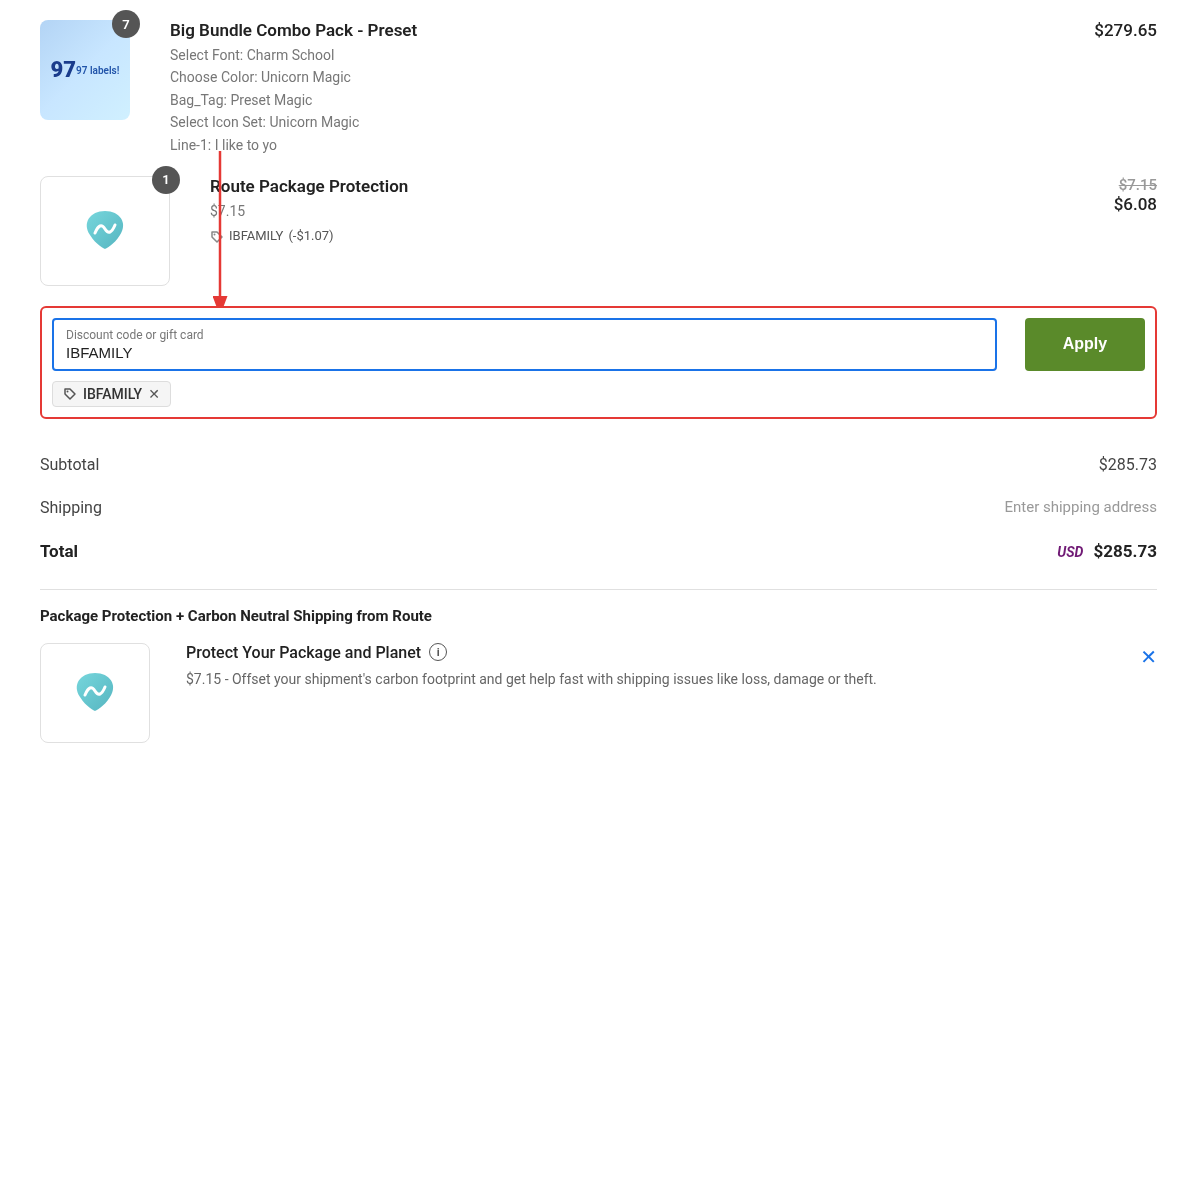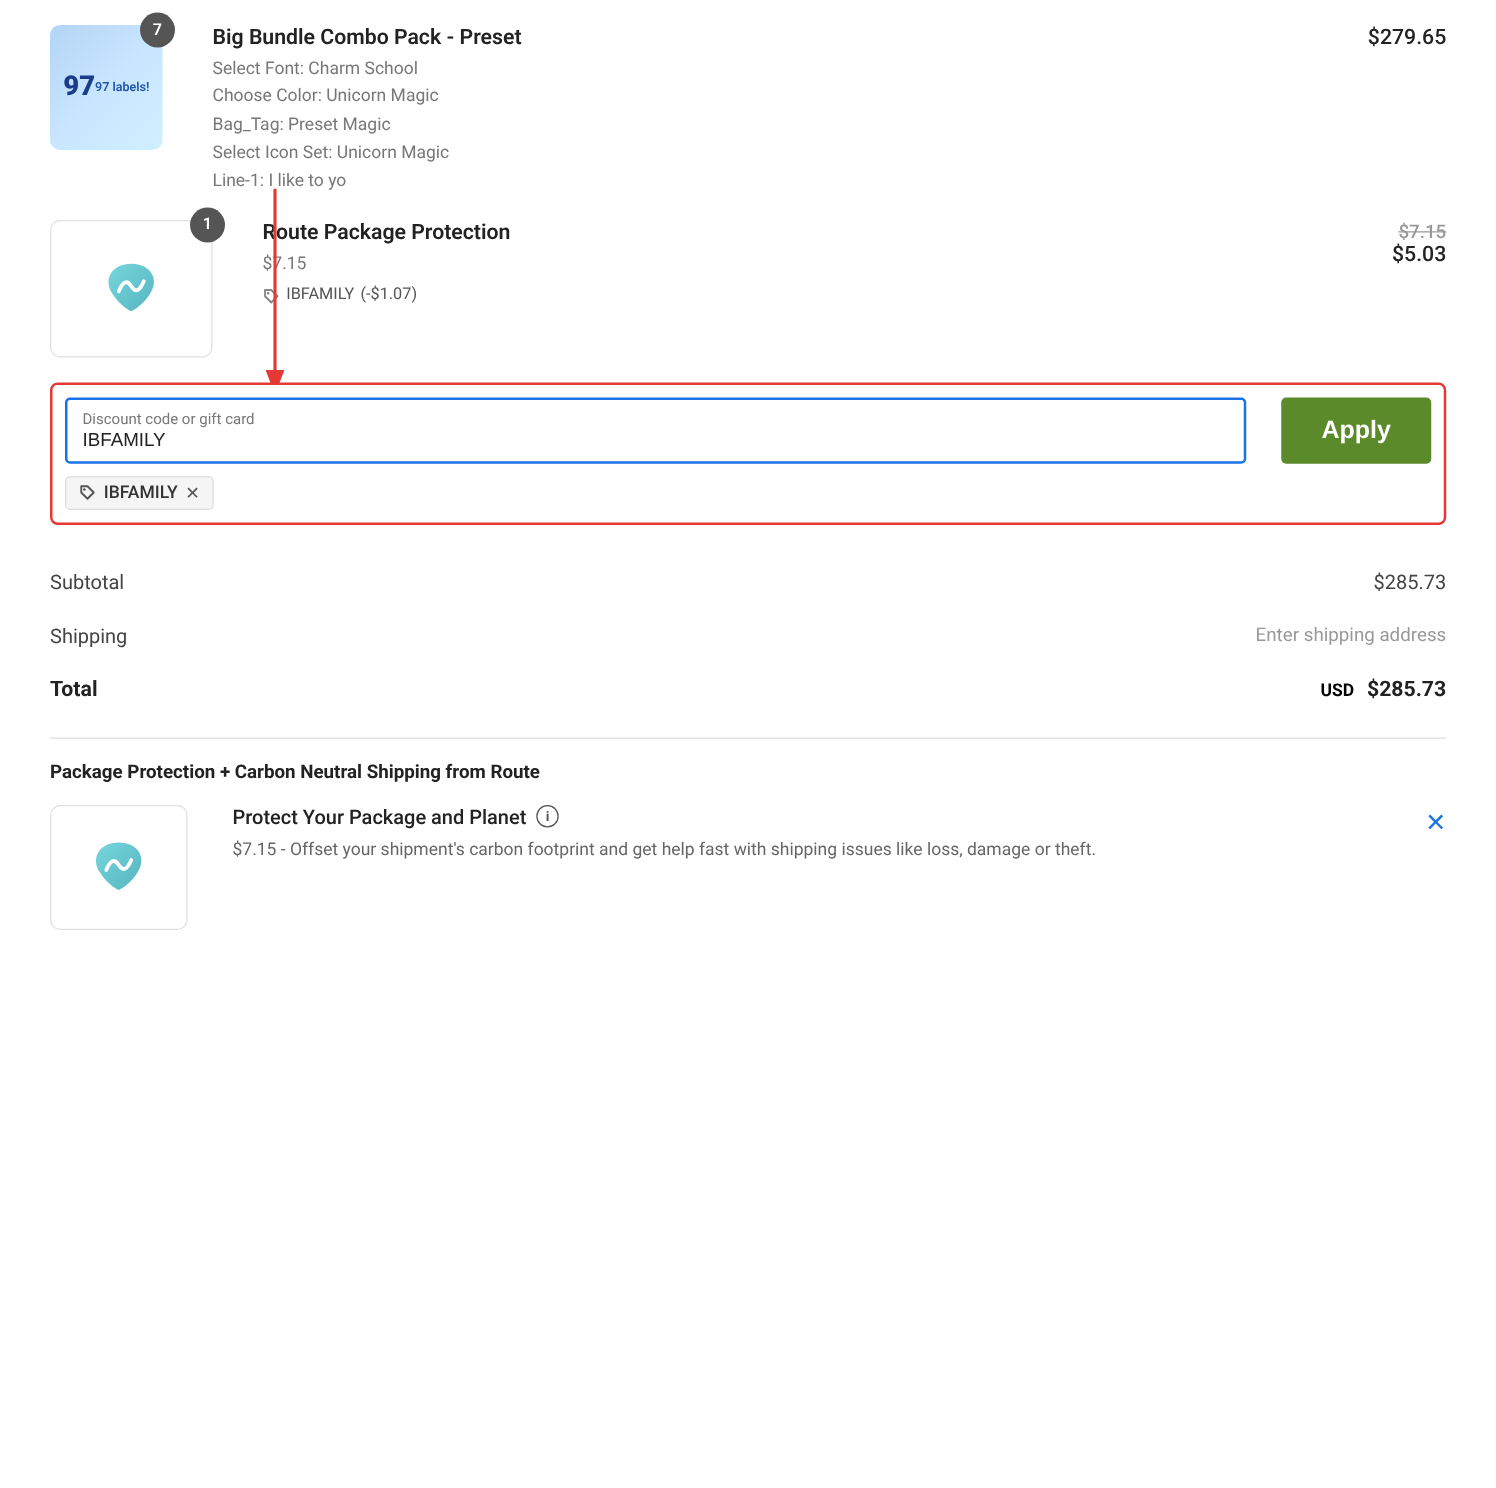--- a/index.html
+++ b/index.html
@@ -132,21 +132,21 @@
       background: transparent;
       width: 100%;
     }
 
     .apply-btn {
       background: #5a8a2a;
       color: #fff;
       border: none;
       border-radius: 4px;
       padding: 0 32px;
-      font-size: 20px;
+      font-size: 16px;
       font-weight: 600;
       cursor: pointer;
       min-width: 120px;
     }
 
     .discount-tag-row {
       display: flex;
       align-items: center;
       gap: 8px;
     }
@@ -189,23 +189,24 @@
       font-size: 17px;
       color: #222;
     }
 
     .totals-row .shipping-placeholder {
       color: #999;
       font-size: 15px;
     }
 
     .totals-row .usd-label {
-      color: #000000;
+      color: #701a75;
       font-size: 14px;
       margin-right: 6px;
+      font-style: italic;
     }
 
     .divider {
       border: none;
       border-top: 1px solid #e0e0e0;
       margin: 16px 0;
     }
 
     
     .route-section {
@@ -345,21 +346,21 @@
           <path d="M2 2h5l5 5-5 5-5-5V2z" fill="none" stroke="#888" stroke-width="1.5" stroke-linejoin="round"></path>
           <circle cx="4.5" cy="4.5" r="1" fill="#888"></circle>
         </svg>
         <span>IBFAMILY</span>
         <span>(-$1.07)</span>
       </div>
     </div>
   </div>
   <div class="product-price">
     <span class="price-strikethrough">$7.15</span>
-    <span class="price-current">$5.03</span>
+    <span class="price-current">$6.08</span>
   </div>
 </div>
 
 <div style="position:relative;">
 
   <svg style="position:absolute;left:175px;top:-155px;pointer-events:none;overflow:visible;" width="10" height="160">
     <defs>
       <marker id="arrowhead" markerWidth="8" markerHeight="6" refX="4" refY="3" orient="auto">
         <polygon points="0 0, 8 3, 0 6" fill="#e53935"></polygon>
       </marker>

